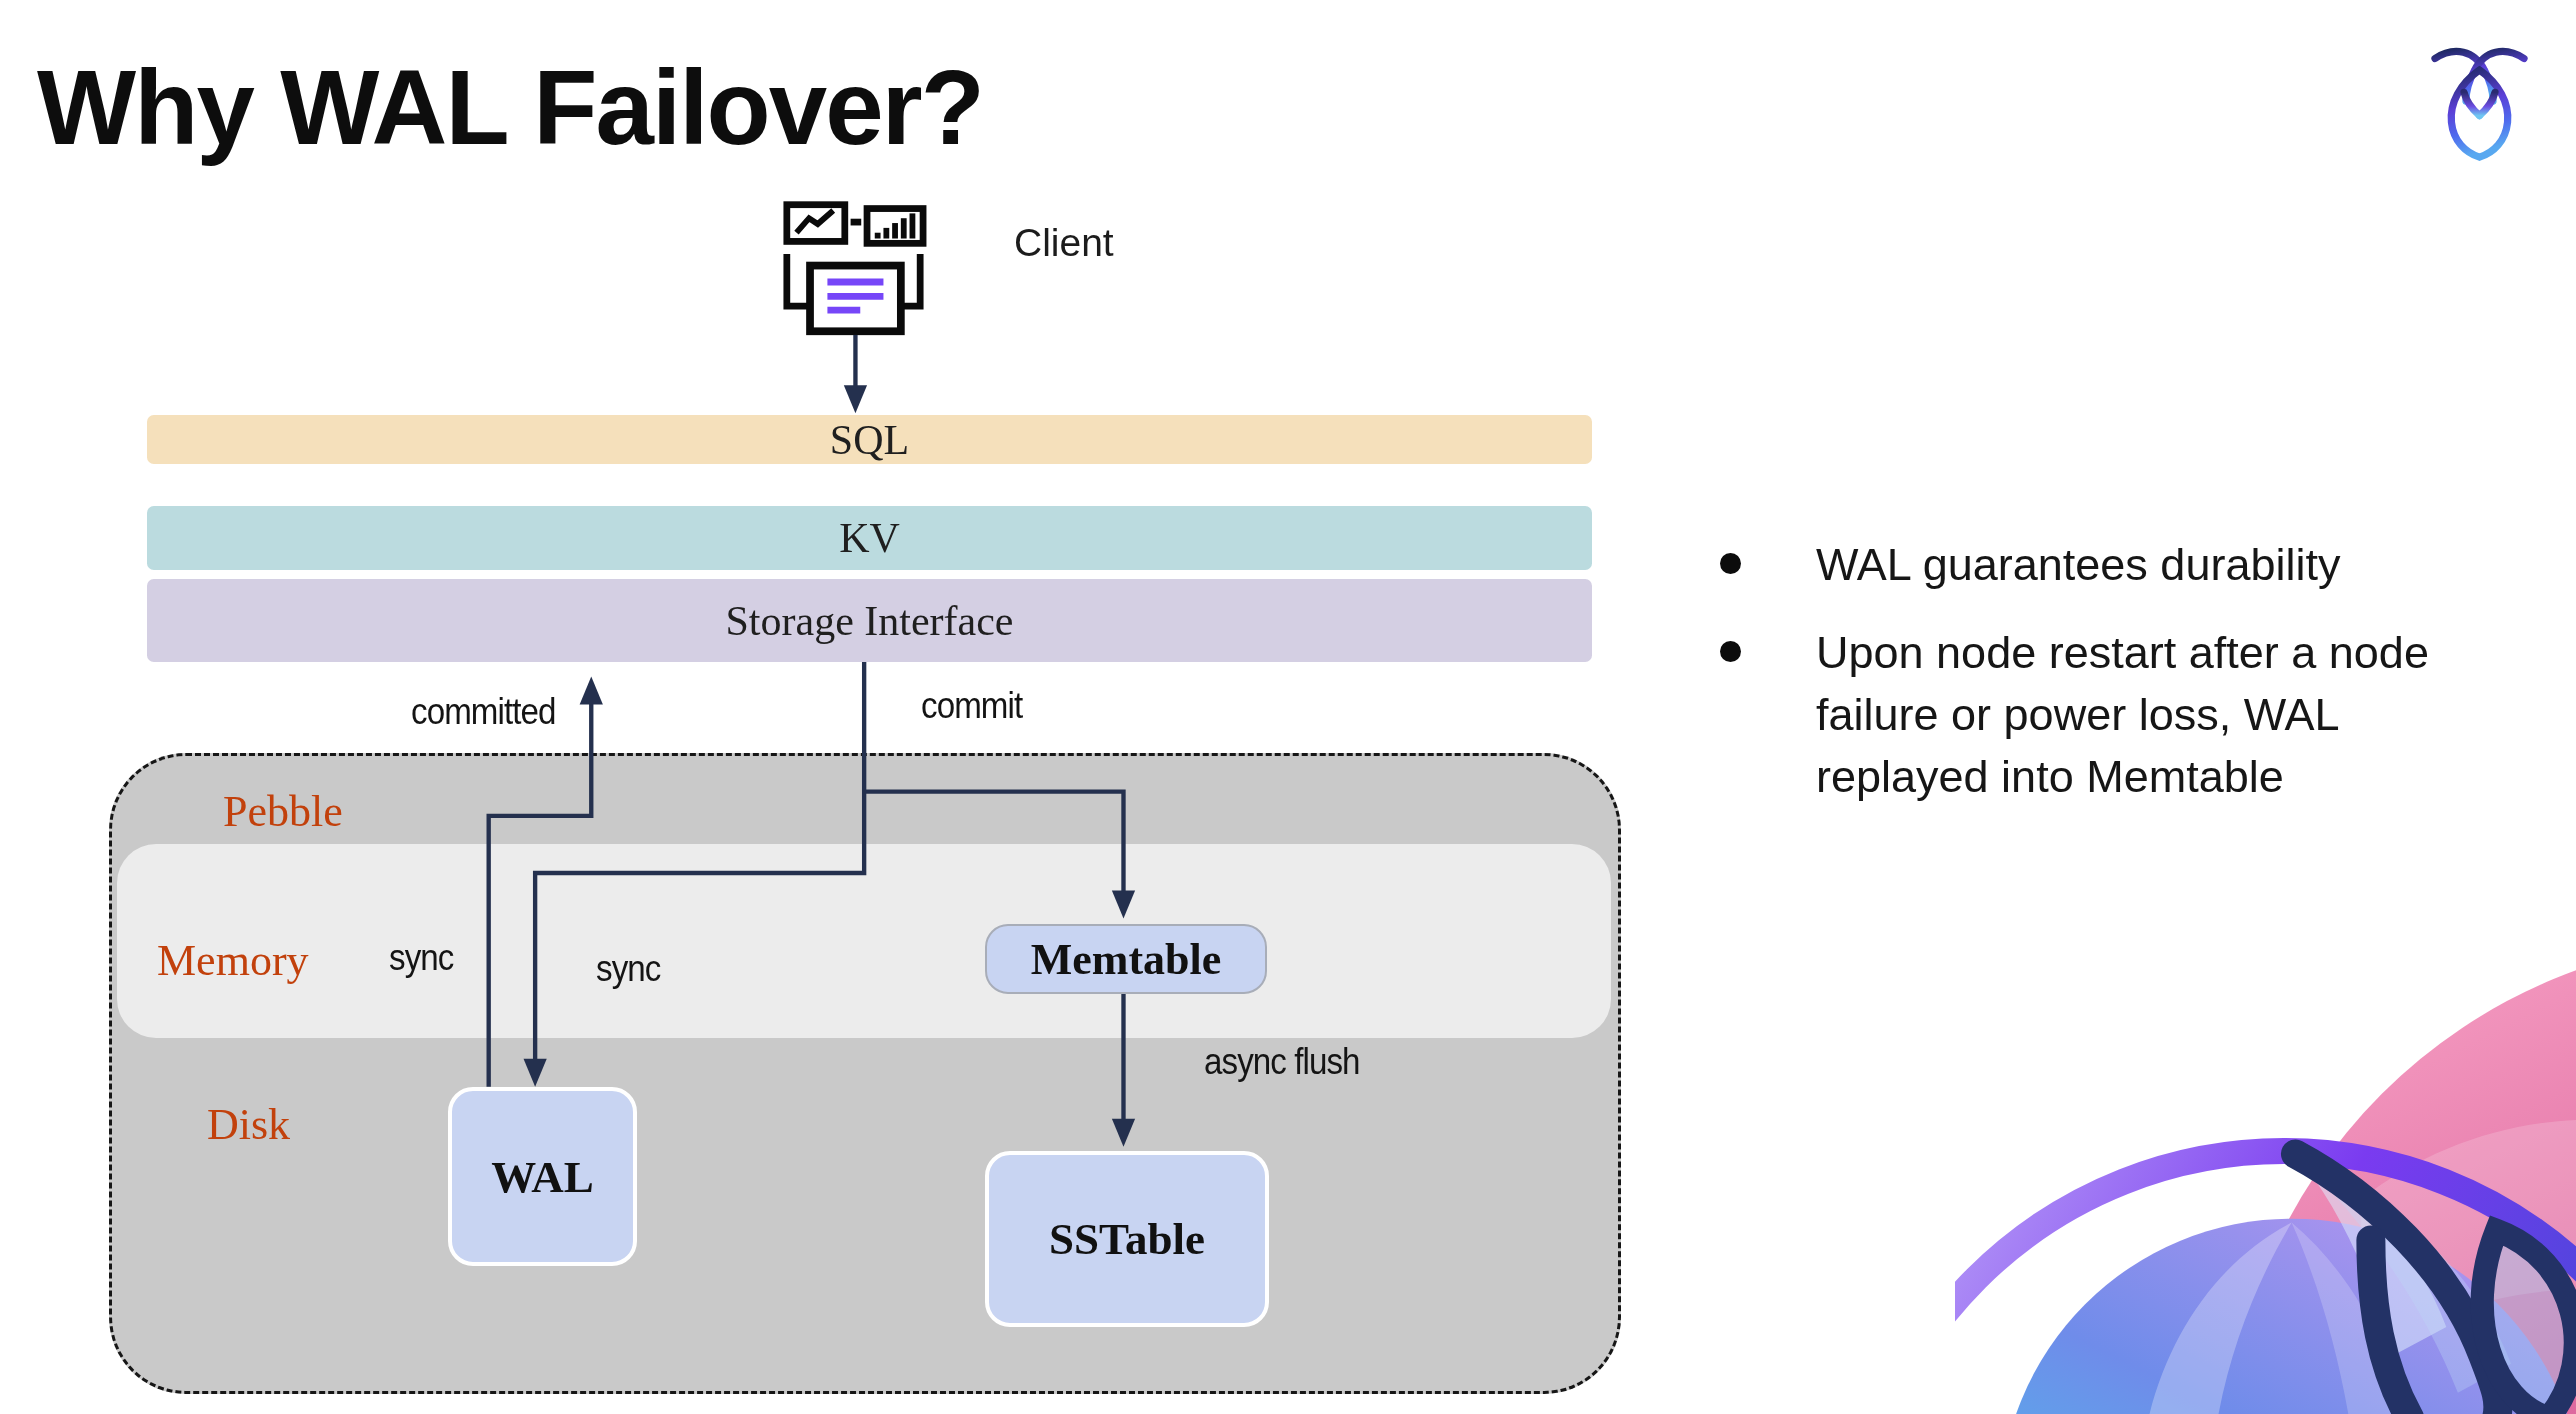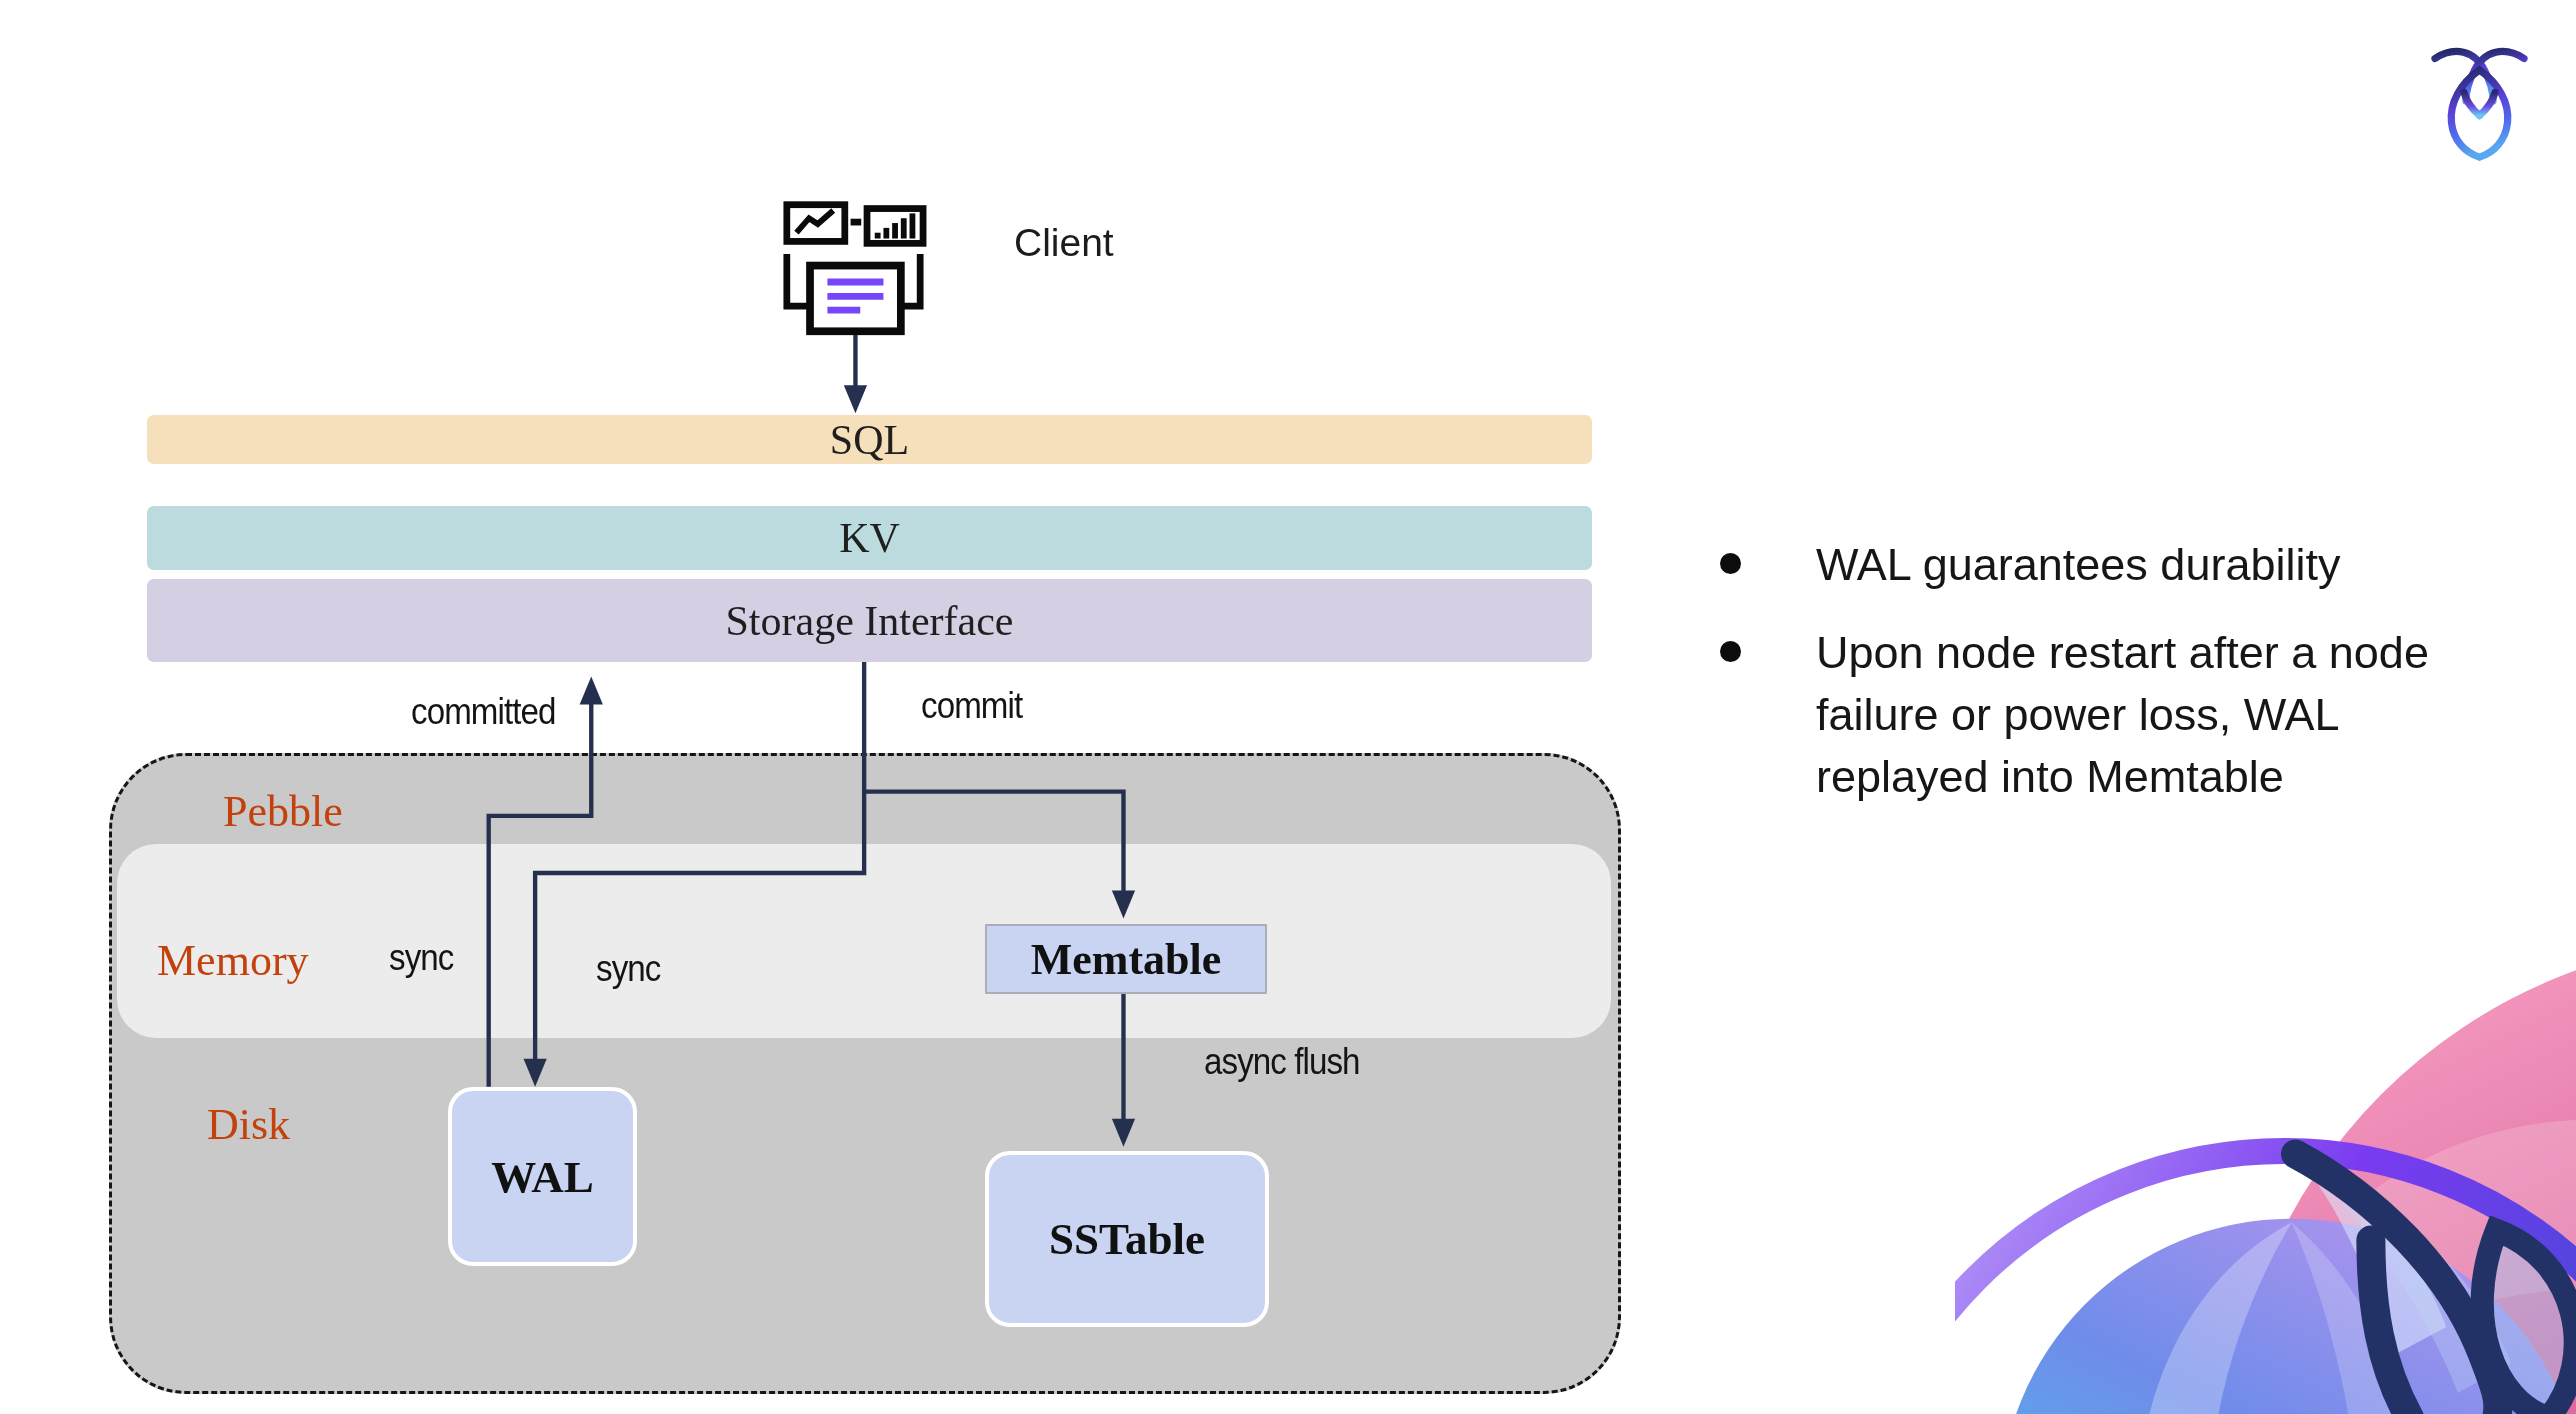--- a/index.html
+++ b/index.html
@@ -44,21 +44,21 @@
   .lbl-memory{left:157px;top:935px;}
   .lbl-disk{left:207px;top:1099px;}
 
   
   .node{
     background:#c8d4f2;z-index:6;display:flex;align-items:center;justify-content:center;
     font-family:"Liberation Serif",serif;font-weight:700;color:#111;
   }
   .node-memtable{
     left:985px;top:924px;width:278px;height:66px;font-size:44px;
-    border:2.9px solid #a8adb8;border-radius:1px;align-items:center;
+    border:2.9px solid #a8adb8;border-radius:23px;align-items:center;
   }
   .node-wal{
     left:448px;top:1087px;width:181px;height:171px;font-size:45px;
     border:4.8px solid #ffffff;border-radius:25px;
   }
   .node-sstable{
     left:985px;top:1151px;width:276px;height:168px;font-size:45px;
     border:4.8px solid #ffffff;border-radius:25px;
   }
 
@@ -90,20 +90,21 @@
 
   .logo-svg{left:2431px;top:43px;z-index:3;}
   .client-svg{left:780px;top:196px;z-index:3;}
   .corner-art{left:1955px;top:948px;z-index:0;}
 </style>
 </head>
 <body>
 
 <div class="slide">
 
+  <div class="abs title">Why WAL Failover?</div>
 
   <svg class="abs logo-svg" width="97" height="118" viewBox="0 0 100 122">
     <defs>
       <linearGradient id="lgLogo" x1="0" y1="0" x2="0.2" y2="1">
         <stop offset="0" stop-color="#1d2860"></stop>
         <stop offset="0.45" stop-color="#5b3fd6"></stop>
         <stop offset="0.75" stop-color="#4f6bee"></stop>
         <stop offset="1" stop-color="#58a8f0"></stop>
       </linearGradient>
       <linearGradient id="lgLogo2" x1="0" y1="0" x2="0" y2="1">

